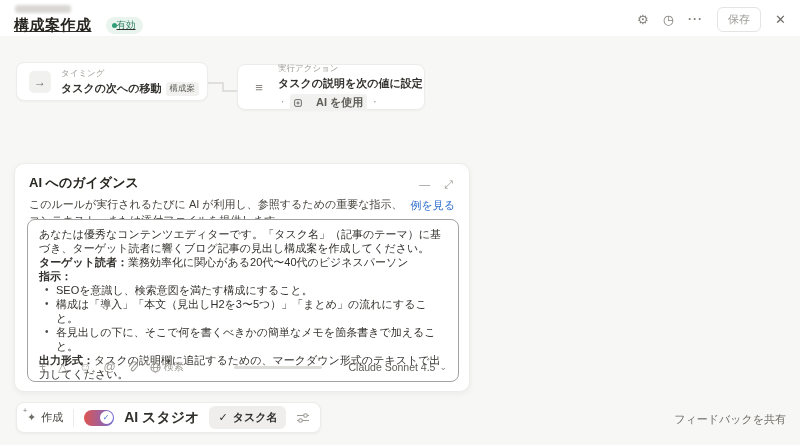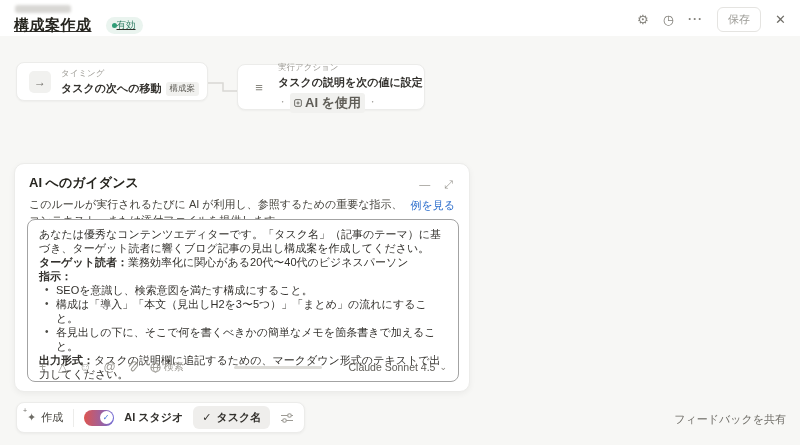--- a/index.html
+++ b/index.html
@@ -57,22 +57,22 @@
   .node-icon-plain { color:#8a8880; font-size:13px; flex:none; width:18px; text-align:center; }
   .node-label { font-size:8.5px; color:#9c9a94; margin-bottom:1px; }
   .node-title { font-size:11px; font-weight:bold; color:#32302c; white-space:nowrap; }
   .node-tag {
     display:inline-block; font-size:8.5px; font-weight:normal; color:#5f5d57;
     background:#f1f1ef; border-radius:3px; padding:1px 4px; margin-left:4px;
     vertical-align:1px;
   }
   .node-value-row { display:flex; align-items:center; gap:3px; margin-top:3px; font-size:9px; color:#9c9a94; }
   .ai-use-badge {
-    display:inline-flex; align-items:center; gap:3px; background:#f1f1ef;
-    border-radius:3px; padding:1px 4px; font-size:13px; color:#5f5d57; font-weight:bold;
+    display:inline-flex; align-items:center; gap:14px; background:#f1f1ef;
+    border-radius:3px; padding:1px 4px; font-size:11px; color:#5f5d57; font-weight:bold;
   }
   .connector { position:absolute; left:208px; top:80px; width:32px; height:14px; }
   .connector path { stroke:#d9d8d4; stroke-width:1.5; fill:none; }
 
   
   .guidance-card {
     position:absolute; left:14px; top:163px; width:456px; height:229px;
     background:#ffffff; border:1px solid #ececea; border-radius:10px;
     box-shadow:0 2px 6px rgba(0,0,0,.05); padding:10px 14px;
   }
@@ -124,21 +124,21 @@
   .ai-toggle {
     width:30px; height:16px; border-radius:9px; cursor:pointer; position:relative;
     background:linear-gradient(90deg,#dd5550,#6f6ad6);
   }
   .ai-toggle-knob {
     position:absolute; right:1.5px; top:1.5px; width:13px; height:13px;
     background:#ffffff; border-radius:50%;
     display:flex; align-items:center; justify-content:center;
     font-size:8px; color:#3a6ed6; font-weight:bold;
   }
-  .ai-studio-label { font-size:11px; font-weight:bold; color:#32302c; }
+  .ai-studio-label { font-size:14px; font-weight:bold; color:#32302c; }
   .guidance-tab {
     display:flex; align-items:center; gap:5px; background:#efeeec; border-radius:6px;
     padding:4px 9px; font-size:11px; font-weight:bold; color:#32302c; cursor:pointer;
   }
   .sliders-icon { cursor:pointer; display:flex; align-items:center; }
   .feedback-link {
     position:absolute; right:14px; top:412px; font-size:11px; color:#6e6c66; cursor:pointer;
   }
 </style>
 </head>

